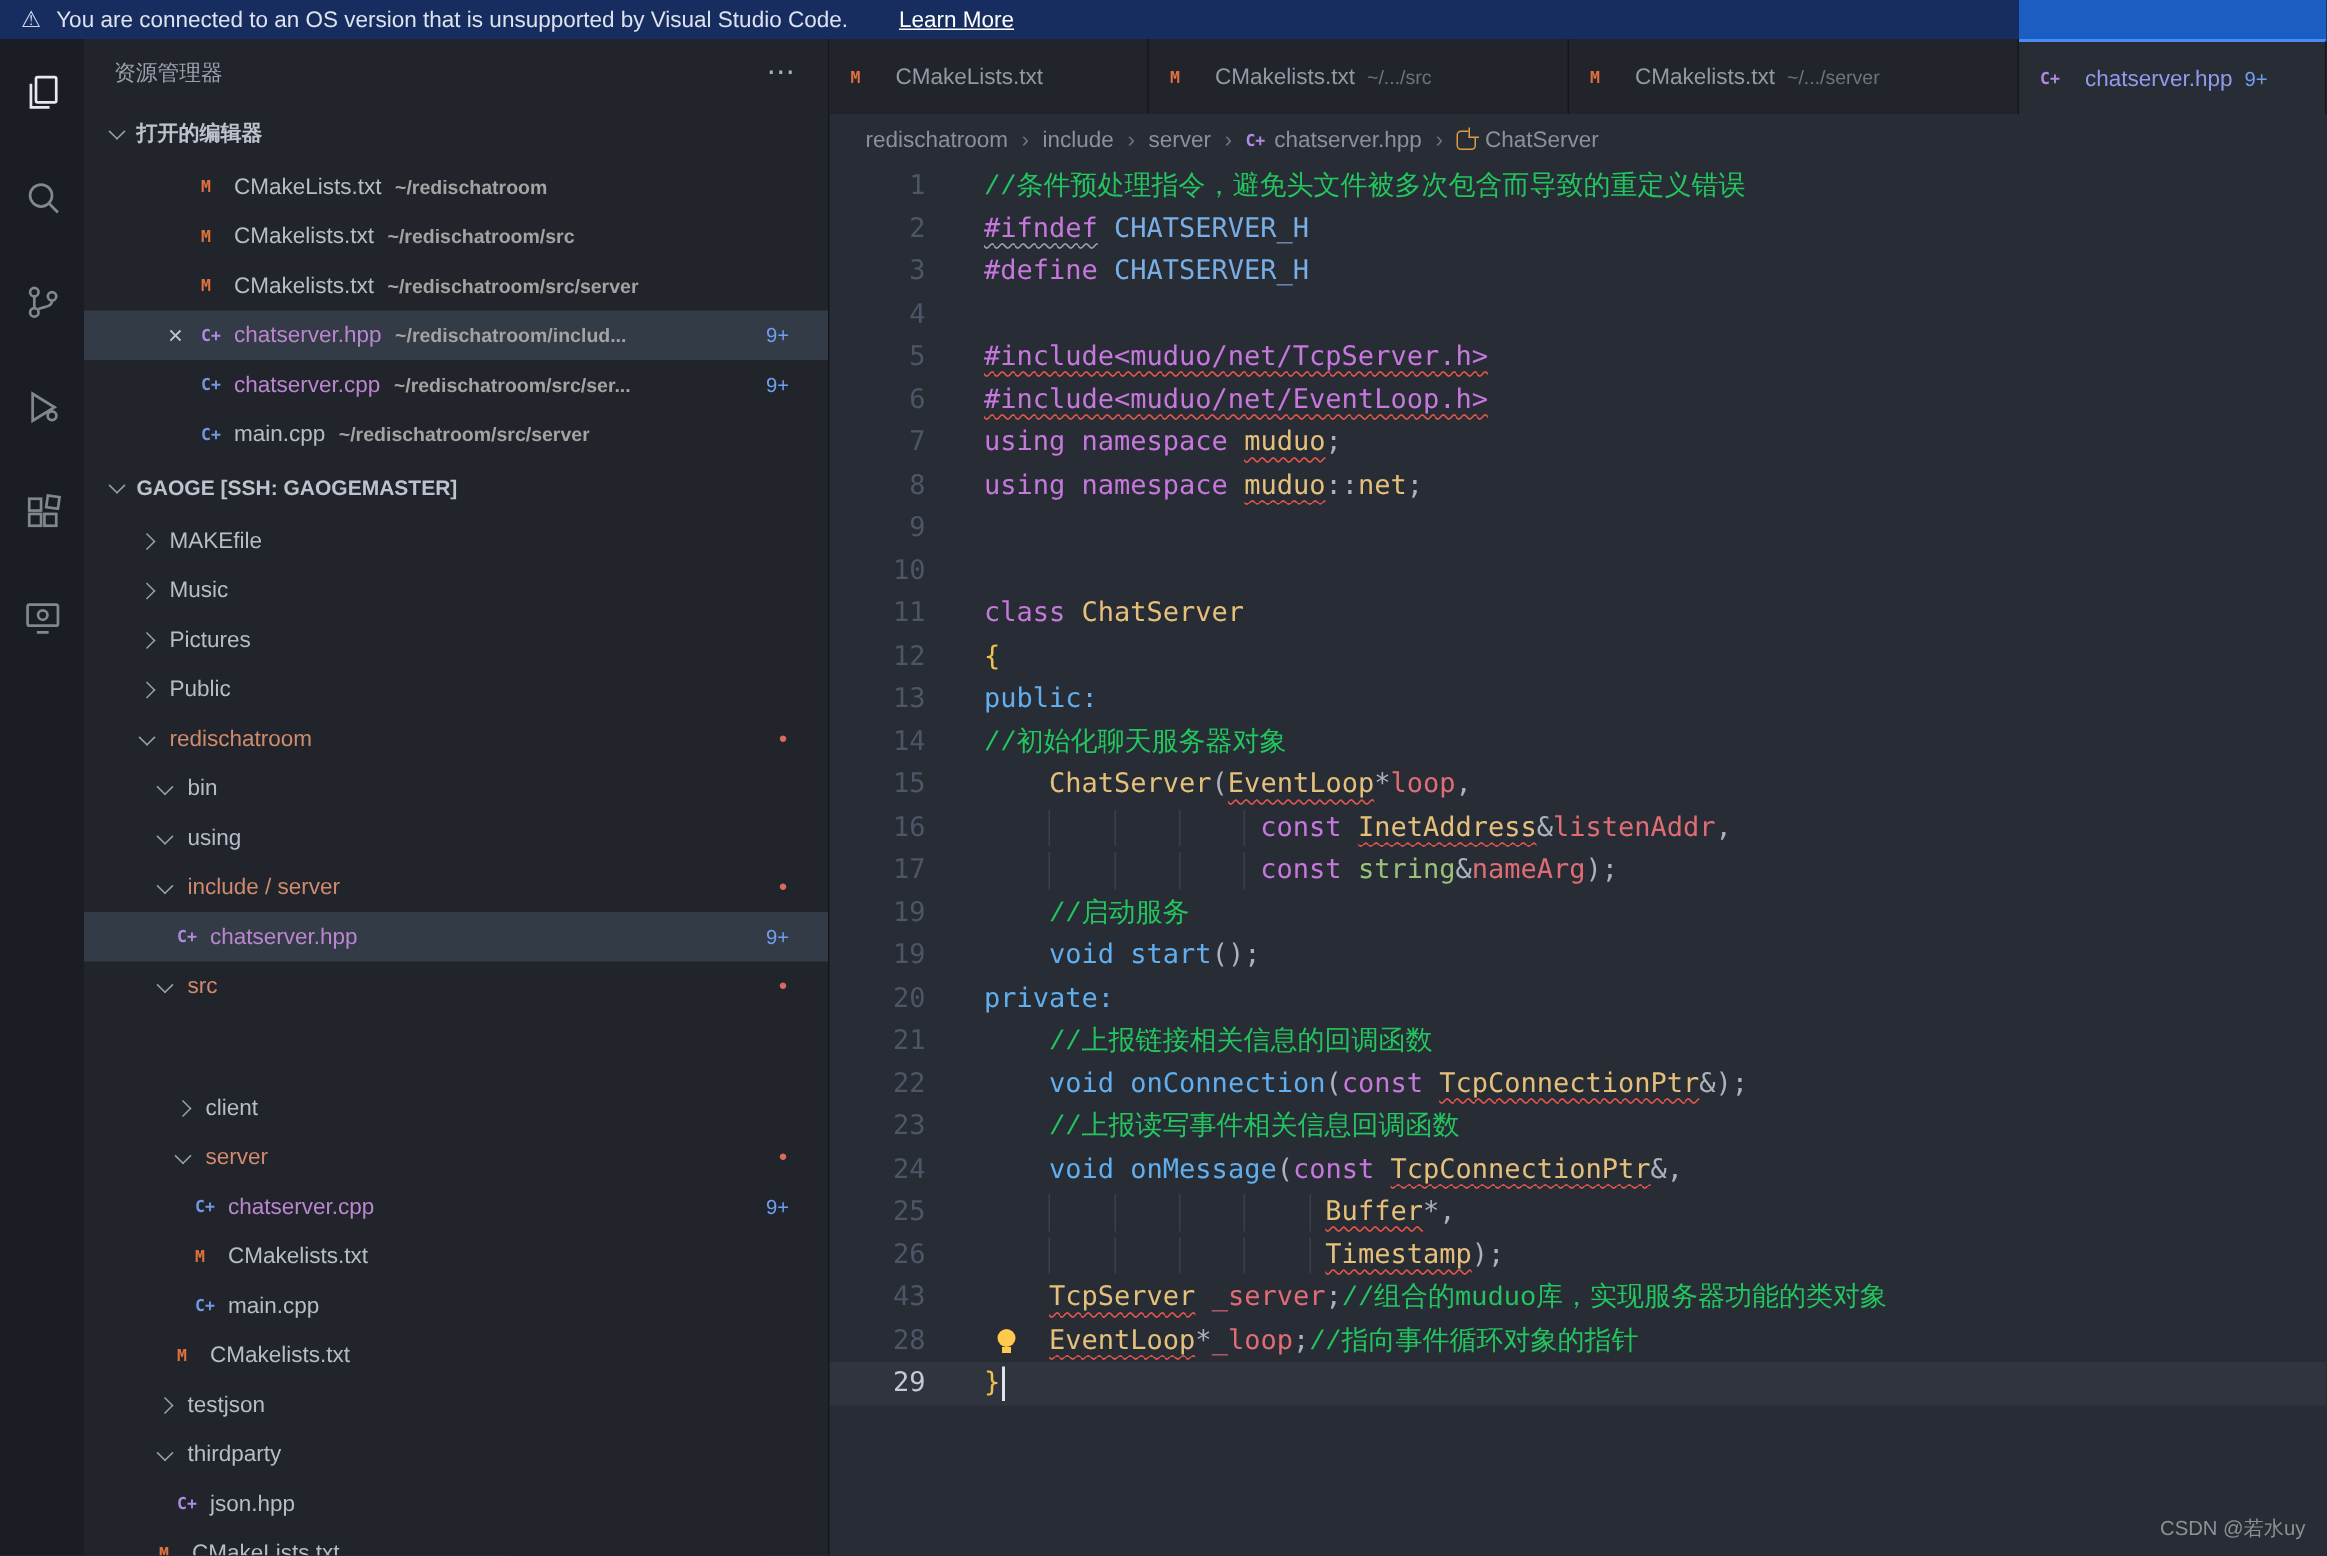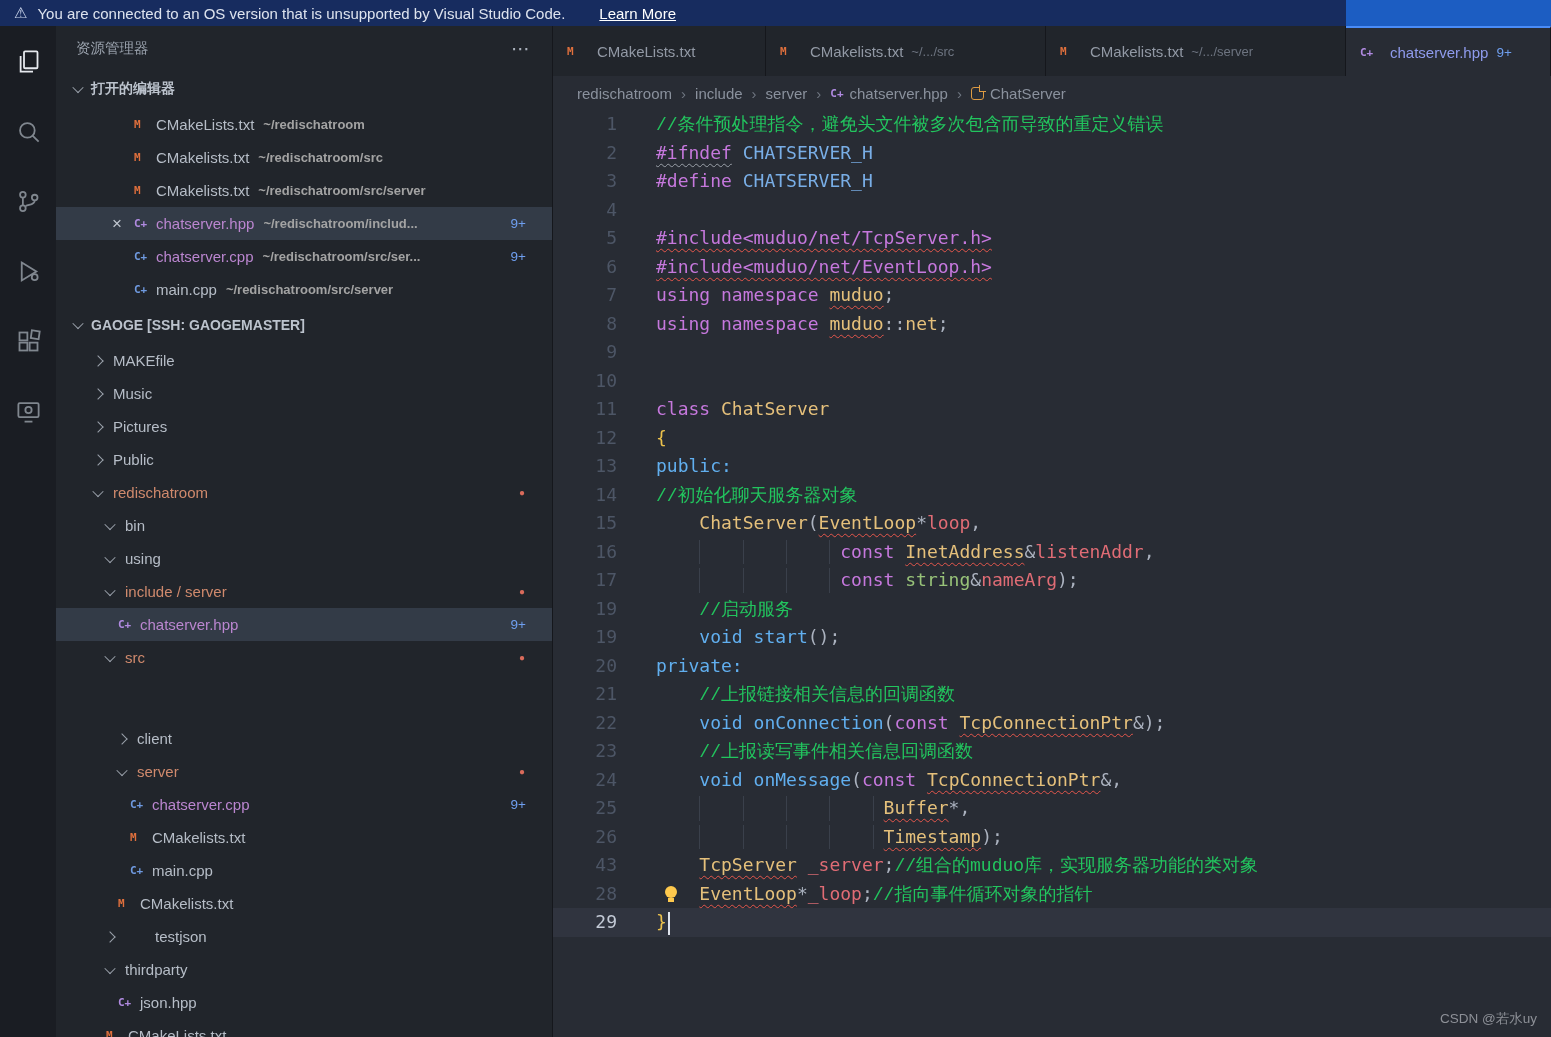--- a/index.html
+++ b/index.html
@@ -270,21 +270,21 @@
           <span class="name">CMakelists.txt</span>
         </div>
         <div class="row tree-row" style="padding-left: 74px;">
           <span class="file-icon ic-cpp">C+</span>
           <span class="name">main.cpp</span>
         </div>
         <div class="row tree-row" style="padding-left: 62px;">
           <span class="file-icon ic-cmake">M</span>
           <span class="name">CMakelists.txt</span>
         </div>
-        <div class="row tree-row" style="padding-left: 50px; gap: 30px;">
+        <div class="row tree-row" style="padding-left: 50px;">
           <span class="chev right"></span>
           <span class="name">testjson</span>
         </div>
         <div class="row tree-row" style="padding-left: 50px;">
           <span class="chev down"></span>
           <span class="name">thirdparty</span>
         </div>
         <div class="row tree-row" style="padding-left: 62px;">
           <span class="file-icon ic-hpp">C+</span>
           <span class="name">json.hpp</span>

